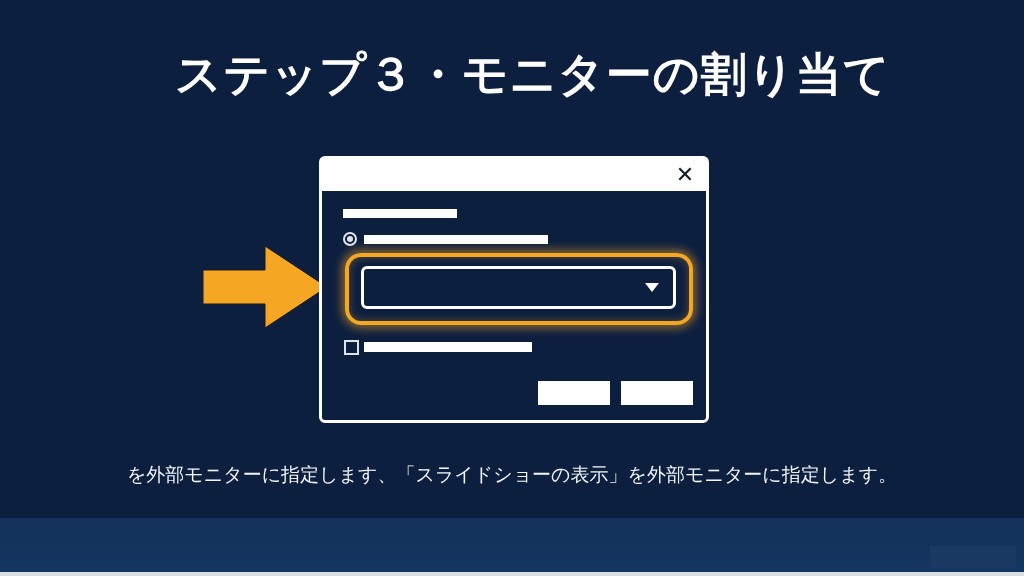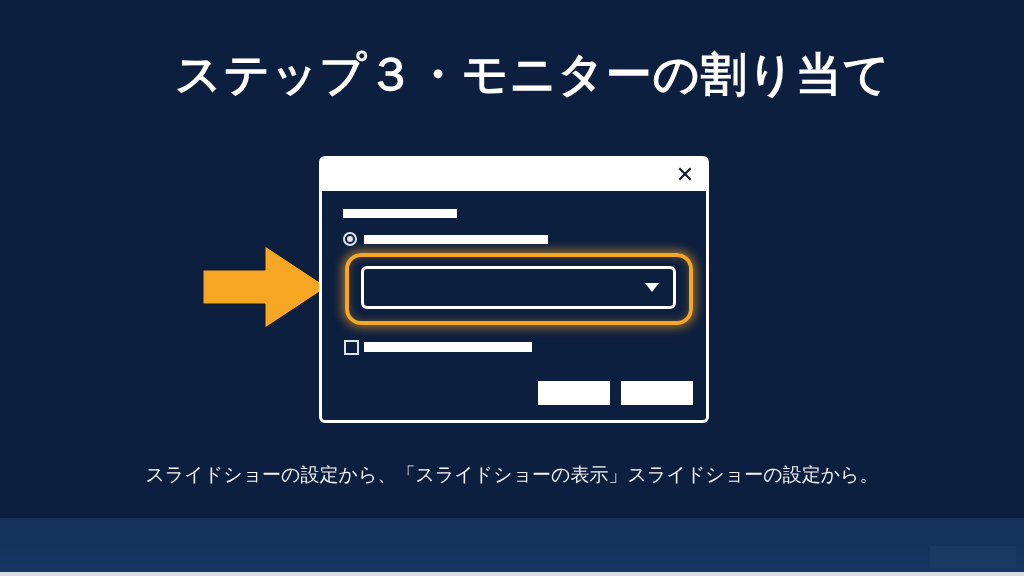--- a/index.html
+++ b/index.html
@@ -107,18 +107,18 @@
       <div class="dropdown-caret"></div>
     </div>
 
     <div class="checkbox"></div>
     <div class="bar" style="left:42px;top:183px;width:168px;height:10px;"></div>
 
     <div class="btn" style="left:216px;"></div>
     <div class="btn" style="left:299px;"></div>
   </div>
 
-  <div class="caption">スライドショーの設定から、「スライドショーの表示」スライドショーの設定から。</div>
+  <div class="caption">を外部モニターに指定します、「スライドショーの表示」を外部モニターに指定します。</div>
 </div>
 
 <div class="footer-band"></div>
 <div class="footer-chip"></div>
 <div class="footer-edge"></div>
 
 </body></html>

